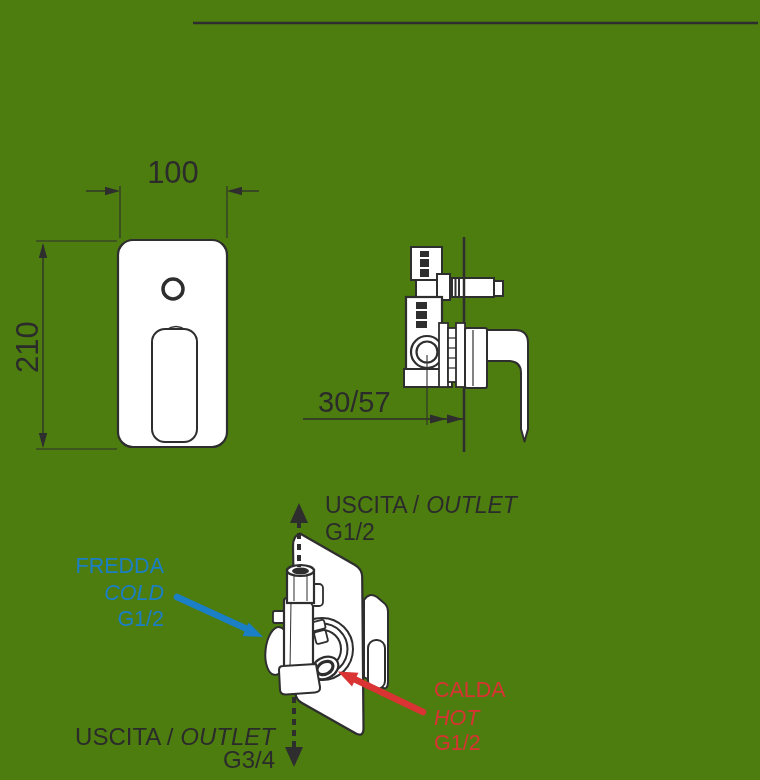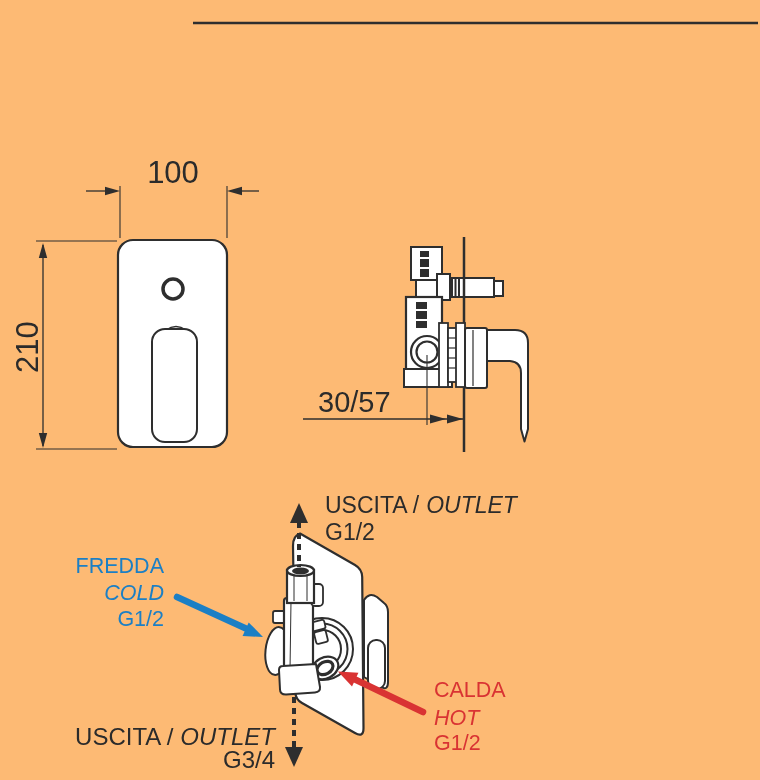--- a/index.html
+++ b/index.html
@@ -1,16 +1,16 @@
 <!DOCTYPE html>
 <html><head>
 <meta charset="utf-8">
 <style>
   html,body{margin:0;padding:0;background:#ffffff;}
-  .page{position:relative;width:760px;height:780px;background:#fdba74;overflow:hidden;}
+  .page{position:relative;width:760px;height:780px;background:#4d7c0f;overflow:hidden;}
   svg{font-family:"Liberation Sans",sans-serif;}
   .ink{stroke:#2e2e2e;fill:none;}
   .wfill{fill:#ffffff;stroke:#2e2e2e;}
   .dark{fill:#2e2e2e;stroke:none;}
   .t-dim{font-size:31px;fill:#2b2b2b;}
   .t-dim-s{font-size:29px;fill:#2b2b2b;}
   .t-lbl{font-size:23px;fill:#2b2b2b;}
   .t-lbl2{font-size:24px;fill:#2b2b2b;}
   .t-small{font-size:21.5px;}
   .it{font-style:italic;}

